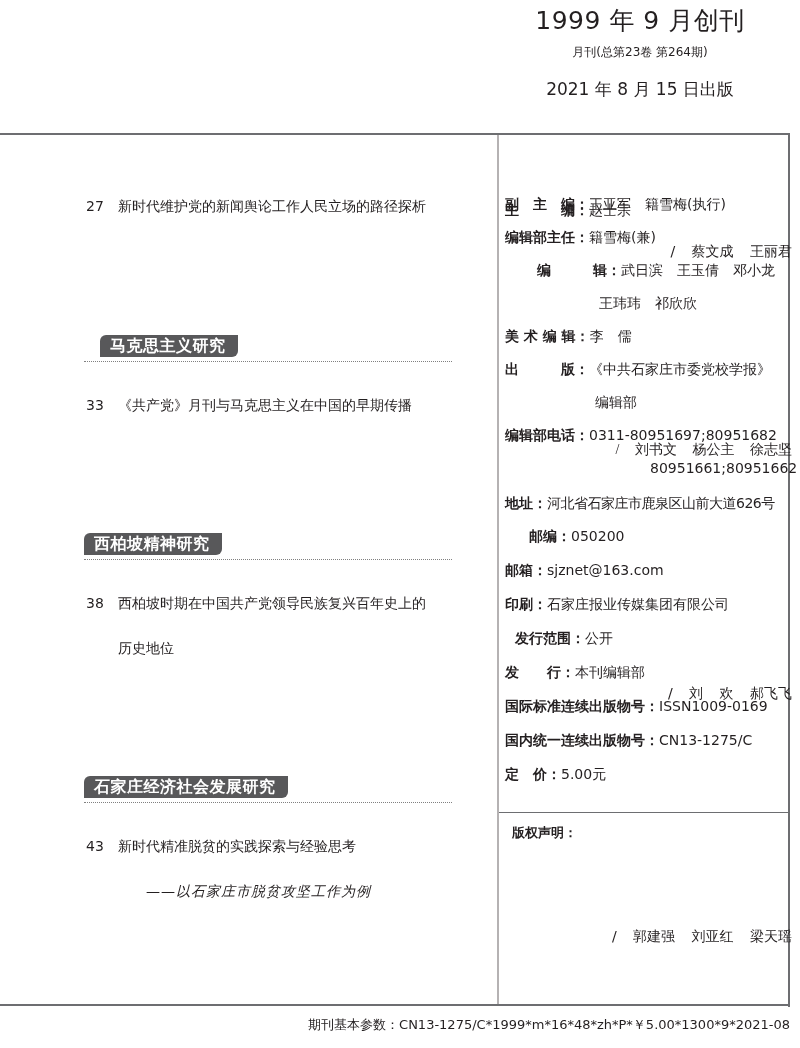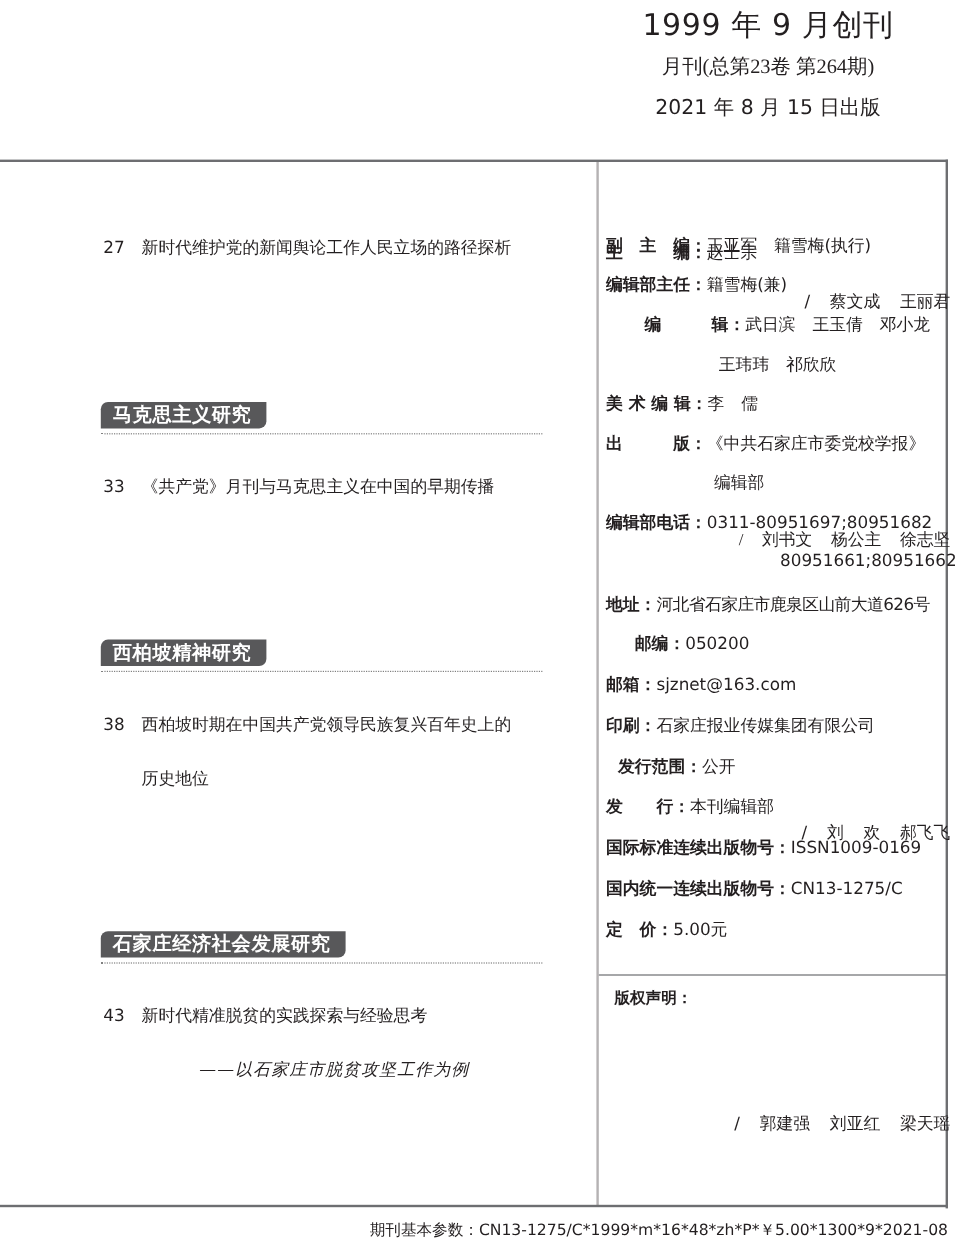--- a/index.html
+++ b/index.html
@@ -3,21 +3,21 @@
 <meta charset="utf-8">
 <style>
   html, body { margin: 0; padding: 0; background: #ffffff; }
   body {
     width: 800px; height: 1048px; position: relative; overflow: hidden;
     font-family: "DejaVu Sans", "Liberation Sans", sans-serif;
     color: #231f20;
   }
   .masthead { position: absolute; top: 0; left: 480px; width: 320px; text-align: center; }
   .masthead .founded { position: absolute; top: 4px; left: 0; width: 320px; font-size: 25px; letter-spacing: 0.5px; }
-  .masthead .issue { position: absolute; top: 44px; left: 0; width: 320px; font-size: 17px; font-family: Liberation Serif, serif; }
+  .masthead .issue { position: absolute; top: 44px; left: 0; width: 320px; font-size: 12px; }
   .masthead .pubdate { position: absolute; top: 78px; left: 0; width: 320px; font-size: 17px; }
 
   .hline-top { position: absolute; top: 133px; left: 0; width: 790px; height: 2px; background: #6d6e71; }
   .vline-right { position: absolute; top: 133px; left: 788px; width: 2px; height: 874px; background: #6d6e71; }
   .vline-mid { position: absolute; top: 135px; left: 497px; width: 2px; height: 870px; background: #b5b2b3; }
   .hline-bottom { position: absolute; top: 1004px; left: 0; width: 790px; height: 2px; background: #6d6e71; }
   .hline-copyright { position: absolute; top: 812px; left: 499px; width: 290px; height: 1px; background: #6d6e71; }
   .toc-line { position: absolute; font-size: 14px; white-space: nowrap; }
   .toc-line .page { display: inline-block; width: 32px; }
   .toc-sub { position: absolute; font-size: 14px; white-space: nowrap; font-family: "DejaVu Serif", "Liberation Serif", serif; font-style: italic; letter-spacing: 1px; }
@@ -55,21 +55,21 @@
 <div class="hline-copyright"></div>
 <div class="hline-bottom"></div>
 
 <div>
 
   <div class="toc-line" style="top:198px; left:86px;">
     <span class="page">27</span><span>新时代维护党的新闻舆论工作人民立场的路径探析</span>
   </div>
   <div class="toc-author" style="top:243px;">/ 蔡文成  王丽君</div>
 
-  <div class="section-tag" style="top:335px;">马克思主义研究</div>
+  <div class="section-tag" style="top:335px;margin-left:16px;">马克思主义研究</div>
   <div class="section-rule" style="top:361px;"></div>
 
   <div class="toc-line" style="top:397px; left:86px;">
     <span class="page">33</span><span>《共产党》月刊与马克思主义在中国的早期传播</span>
   </div>
   <div class="toc-author" style="top:441px;font-family:Liberation Serif, serif;">/ 刘书文  杨公主  徐志坚</div>
 
   <div class="section-tag" style="top:533px;">西柏坡精神研究</div>
   <div class="section-rule" style="top:559px;"></div>
 
@@ -78,21 +78,21 @@
   </div>
   <div class="toc-line" style="top:640px; left:118px;">历史地位</div>
   <div class="toc-author" style="top:685px;">/ 刘 欢  郝飞飞</div>
 
   <div class="section-tag" style="top:776px;">石家庄经济社会发展研究</div>
   <div class="section-rule" style="top:802px;"></div>
 
   <div class="toc-line" style="top:838px; left:86px;">
     <span class="page">43</span><span>新时代精准脱贫的实践探索与经验思考</span>
   </div>
-  <div class="toc-sub" style="top:883px; left:146px;margin-left:20px;">——以石家庄市脱贫攻坚工作为例</div>
+  <div class="toc-sub" style="top:883px; left:146px;">——以石家庄市脱贫攻坚工作为例</div>
   <div class="toc-author" style="top:928px;">/ 郭建强  刘亚红  梁天瑶</div>
 </div>
 
 <div class="masthead-info">
   <div class="info-row" style="top:28px;margin-top:39px;">
     <span class="lbl">主　　　编：</span><span>赵士宗</span>
   </div>
   <div class="info-row" style="top:61px;">
     <span class="lbl">副　主　编：</span><span>王亚军　籍雪梅(执行)</span>
   </div>

